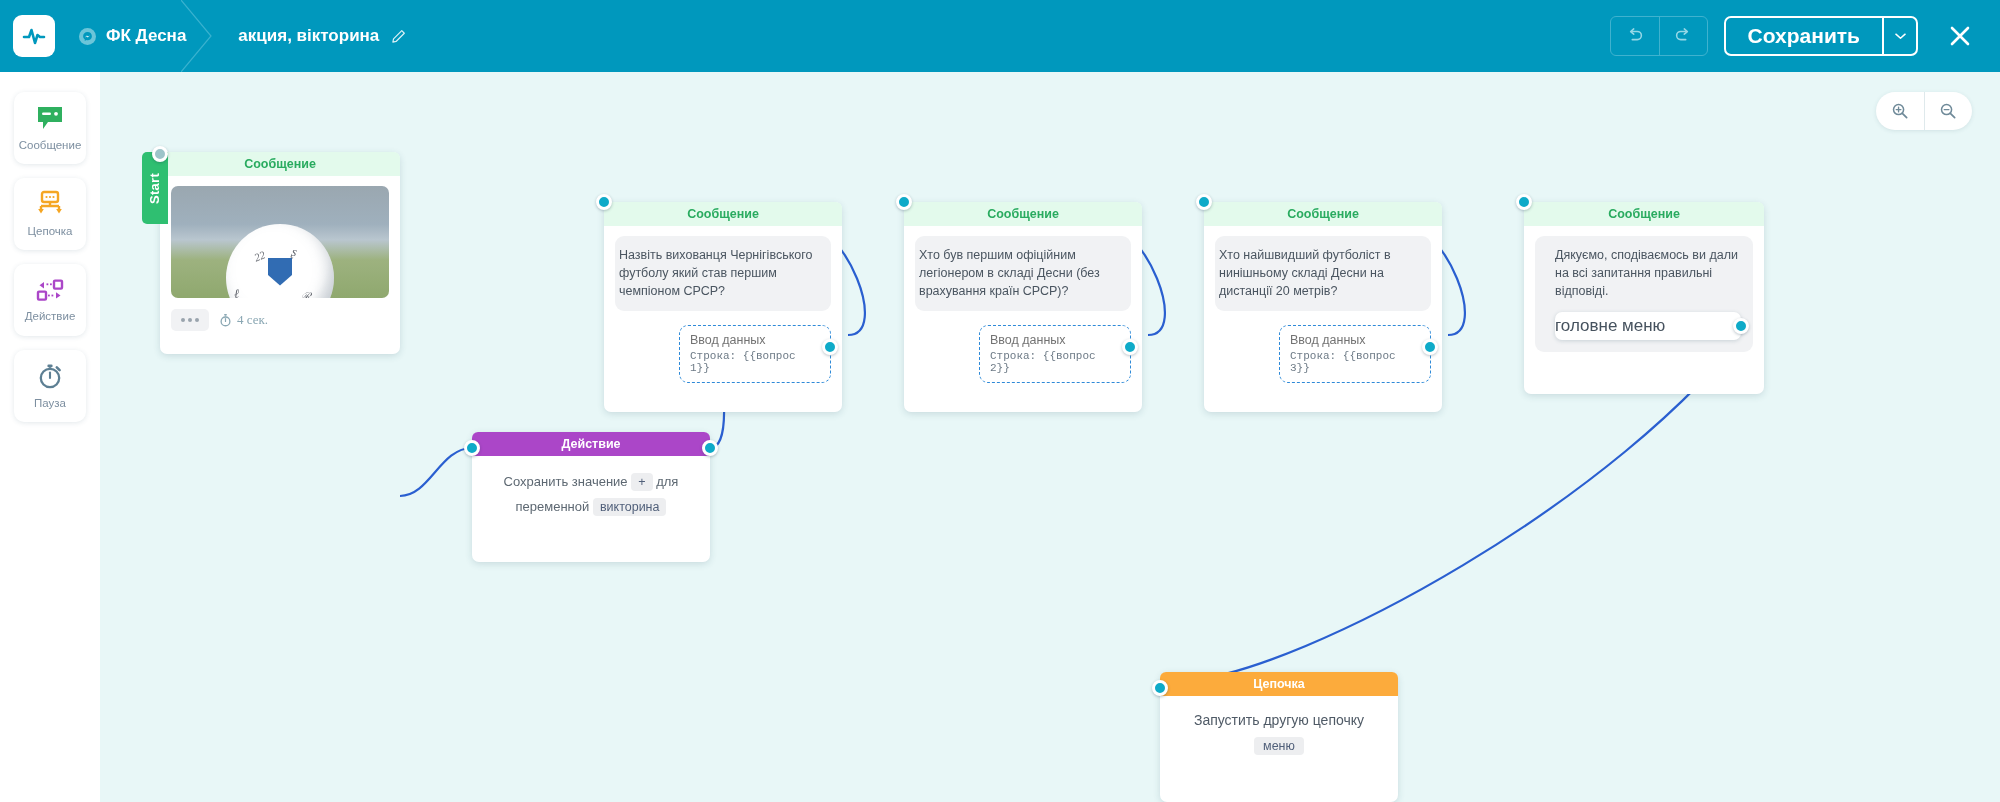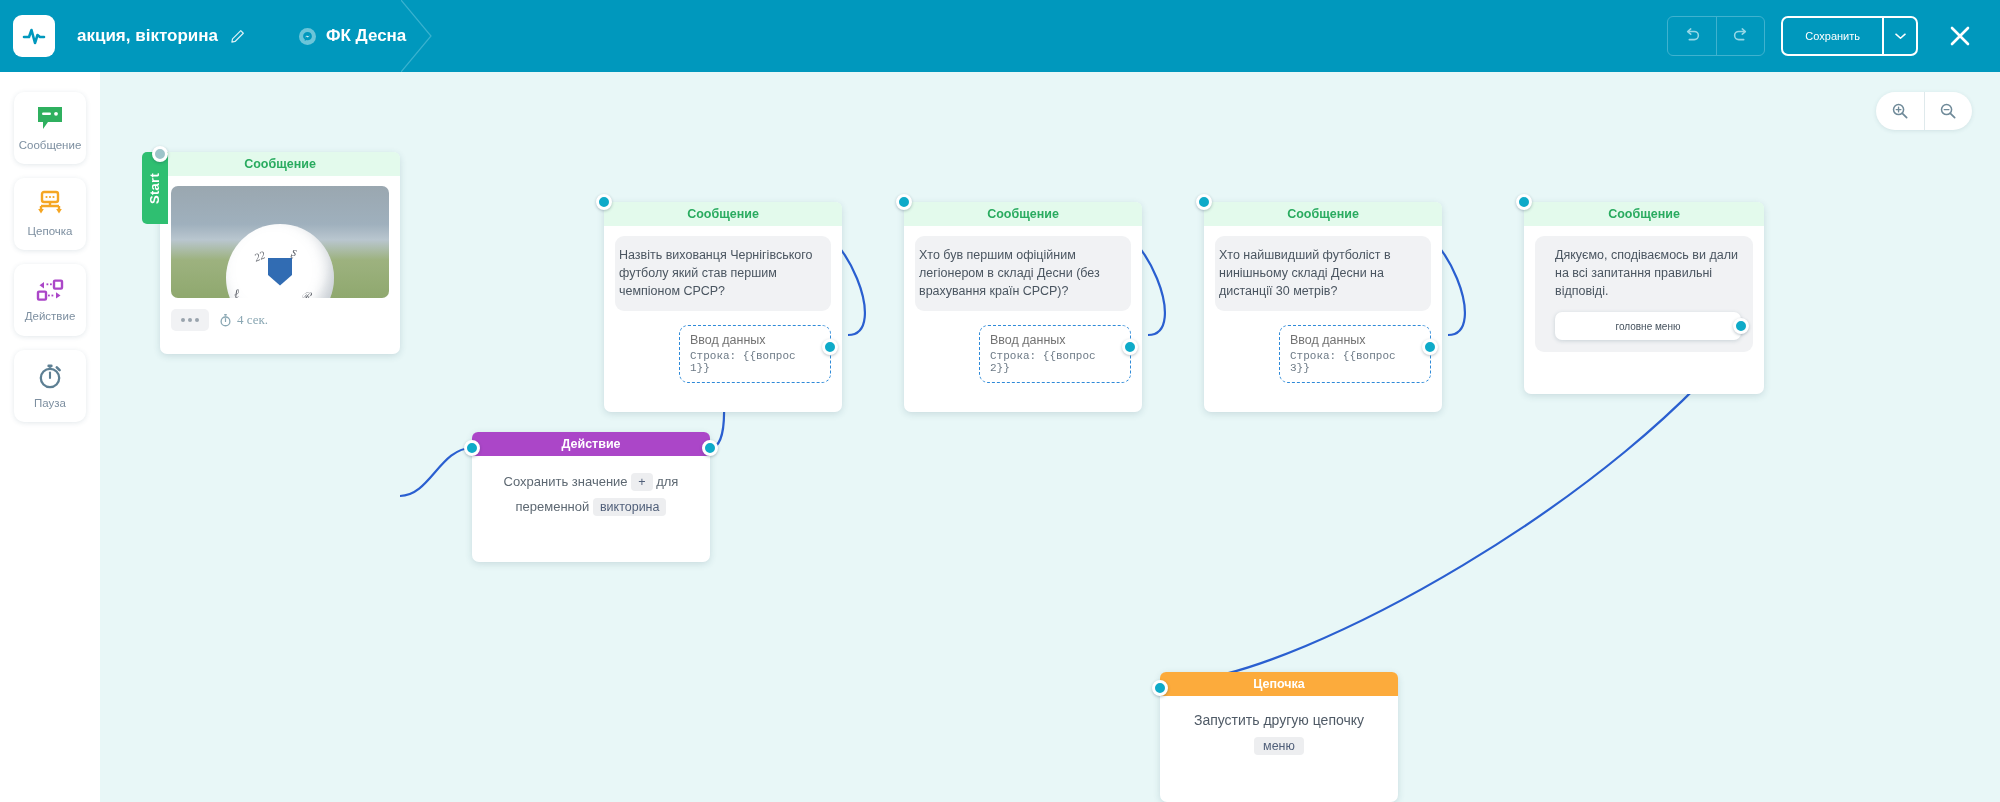--- a/index.html
+++ b/index.html
@@ -54,21 +54,21 @@
   .undo-btn {
     width: 48px; height: 38px; display: flex; align-items: center; justify-content: center;
     background: transparent; cursor: pointer;
   }
   .undo-btn + .undo-btn { border-left: 1px solid #3fb2cf; }
   .save-group {
     display: flex; border: 2px solid #ffffff; border-radius: 7px; overflow: hidden;
     margin-right: 22px; height: 40px;
   }
   .save-btn {
-    color: #fff; font-size: 11px; font-weight: normal;
+    color: #fff; font-size: 21px; font-weight: bold;
     padding: 13px 22px; display: flex; align-items: center; cursor: pointer;
   }
   .save-caret {
     width: 34px; display: flex; align-items: center; justify-content: center;
     border-left: 2px solid #ffffff; cursor: pointer;
   }
   .close-x { width: 40px; height: 40px; display:flex; align-items:center; justify-content:center; cursor:pointer; margin-right: 4px;}
 
   
   .sidebar {
@@ -178,22 +178,22 @@
   .timer-txt { font-size: 13px; color: #8aa7b3; display: flex; align-items: center; gap: 5px; }
 
   .bubble {
     background: #f1f2f4; border-radius: 9px; padding: 11px 12px 12px 20px;
   }
   .bubble-text { font-size: 12.5px; line-height: 1.42; color: #4a5560; white-space: pre-line; }
 
   .pill-btn {
     margin-top: 12px; height: 28px; background: #ffffff; border-radius: 7px;
     box-shadow: 0 1px 4px rgba(40,80,100,.20);
-    display: flex; align-items: center; justify-content: center;
-    font-size: 10px; color: #46525e; position: relative; cursor: pointer;
+    display: flex; align-items: center; 
+    font-size: 17px; color: #46525e; position: relative; cursor: pointer;
   }
   .pill-btn .port { right: -8px; top: 50%; margin-top: -8px; }
 
   .q-bubble { background: #f1f2f4; border-radius: 9px; padding: 11px 4px; }
 
   .input-box {
     margin: 14px 0 0 auto; width: 152px;
     border: 1.6px dashed #2f8ad8; border-radius: 9px;
     padding: 7px 10px 8px 10px; position: relative; cursor: pointer;
   }
@@ -210,43 +210,43 @@
   .chain-text { font-size: 14px; font-weight: normal; color: #4f5a66; text-align: center; padding: 16px 10px 0 10px; }
   .chain-tag { display: block; width: fit-content; margin: 9px auto 15px auto; background: #edeef0; border-radius: 4px; padding: 2px 9px; color: #51607a; font-size: 12.5px; text-align: right; }
 </style>
 </head>
 <body>
 
 <div class="topbar">
   <div class="logo-tile">
     <svg width="26" height="26" viewBox="0 0 26 26">
       <path d="M3 14 H8 L10.5 7 L14 20 L16.5 12 L19 14 H23" stroke="#0098bd" stroke-width="2.6" fill="none" stroke-linecap="round" stroke-linejoin="round"></path>
+    </svg>
+  </div>
+
+  <div class="bc-crumb first">
+    <span class="fb-dot">
+      <svg width="11" height="11" viewBox="0 0 12 12">
+          <path d="M6 1.2C3.3 1.2 1.2 3.1 1.2 5.6c0 1.4.7 2.6 1.8 3.4v1.8l1.7-.9c.4.1.9.2 1.3.2 2.7 0 4.8-1.9 4.8-4.5S8.7 1.2 6 1.2z" fill="#0098bd"></path>
+          <path d="M3.1 7.2 5.4 4.8l1.2 1.2 2-1.2-2.2 2.4-1.2-1.2-2.1 1.2z" fill="#ffffff"></path>
+        </svg>
+    </span>
+    <span>ФК Десна</span>
+    <svg class="bc-sep" viewBox="0 0 36 72" preserveAspectRatio="none">
+      <path d="M0 0 L30 36 L0 72" stroke="#39b2cf" stroke-width="1.2" fill="none"></path>
     </svg>
   </div>
 
   <div class="bc-crumb">
     <span>акция, вікторина</span>
     <span class="pencil">
       <svg width="15" height="15" viewBox="0 0 16 16">
           <path d="M11.5 1.8 14.2 4.5 5.4 13.3 2 14l.7-3.4z" stroke="#ffffff" stroke-width="1.3" fill="none" stroke-linejoin="round"></path>
         </svg>
     </span>
-  </div>
-
-  <div class="bc-crumb first">
-    <span class="fb-dot">
-      <svg width="11" height="11" viewBox="0 0 12 12">
-          <path d="M6 1.2C3.3 1.2 1.2 3.1 1.2 5.6c0 1.4.7 2.6 1.8 3.4v1.8l1.7-.9c.4.1.9.2 1.3.2 2.7 0 4.8-1.9 4.8-4.5S8.7 1.2 6 1.2z" fill="#0098bd"></path>
-          <path d="M3.1 7.2 5.4 4.8l1.2 1.2 2-1.2-2.2 2.4-1.2-1.2-2.1 1.2z" fill="#ffffff"></path>
-        </svg>
-    </span>
-    <span>ФК Десна</span>
-    <svg class="bc-sep" viewBox="0 0 36 72" preserveAspectRatio="none">
-      <path d="M0 0 L30 36 L0 72" stroke="#39b2cf" stroke-width="1.2" fill="none"></path>
-    </svg>
   </div>
 
   <div class="topbar-right">
     <div class="undo-group">
       <div class="undo-btn">
         <svg width="20" height="20" viewBox="0 0 22 22">
           <path d="M7 6 H13.5a4.5 4.5 0 0 1 0 9H8" stroke="#95d7e6" stroke-width="1.7" fill="none" stroke-linecap="round"></path>
           <path d="M9.6 3.2 6.2 6.1 9.6 9" stroke="#95d7e6" stroke-width="1.7" fill="none" stroke-linecap="round" stroke-linejoin="round"></path>
         </svg>
       </div>
@@ -446,21 +446,21 @@
         <div class="port"></div>
       </div>
     </div>
   </div>
 
   <div class="node" style="left:1104px; top:130px; width:238px; height:210px;">
     <div class="port" style="left:-8px; top:-8px;"></div>
     <div class="node-head head-msg">Сообщение</div>
     <div class="node-body">
       <div class="q-bubble">
-        <div class="bubble-text">Хто найшвидший футболіст в нинішньому складі Десни на дистанції 30 метрів?</div>
+        <div class="bubble-text">Хто найшвидший футболіст в нинішньому складі Десни на дистанції 20 метрів?</div>
       </div>
       <div class="input-box">
         <div class="input-title">Ввод данных</div>
         <div class="input-sub">Строка: {{вопрос 3}}</div>
         <div class="port"></div>
       </div>
     </div>
   </div>
 
   <div class="node" style="left:1424px; top:130px; width:240px; height:192px;">

